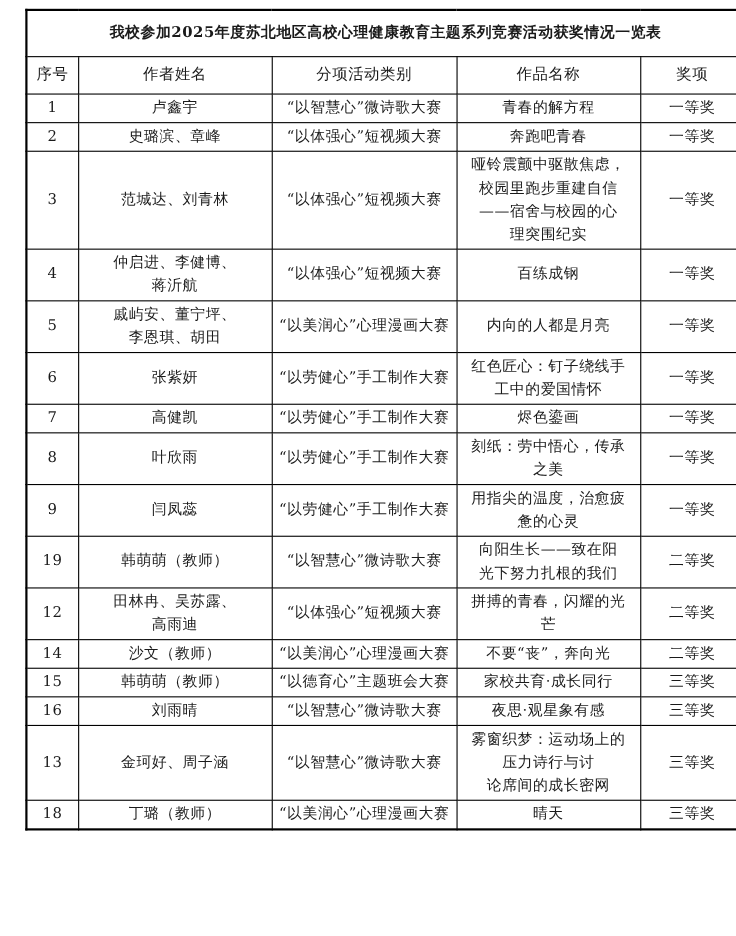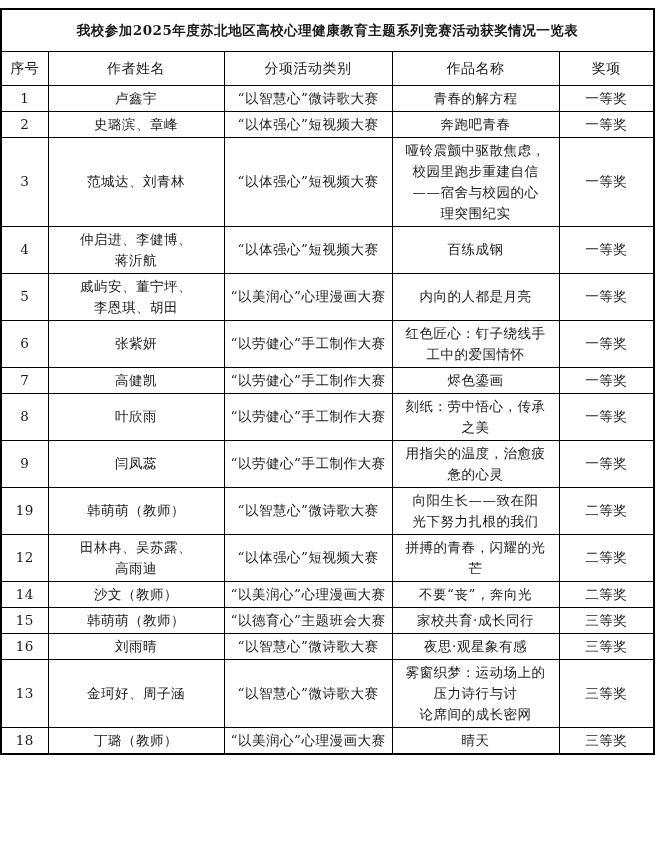--- a/index.html
+++ b/index.html
@@ -4,21 +4,21 @@
 <style>
   * { margin: 0; padding: 0; box-sizing: border-box; }
   html, body {
     width: 669px; height: 851px;
     background: #ffffff;
     font-family: "DejaVu Serif", "Liberation Serif", serif;
     color: #1a1a1a;
   }
   .page {
     width: 669px; height: 851px;
-    padding: 8px 8px 5px 0;
+    padding: 8px 8px 5px 23px;
     background: #fff;
   }
   table.awards {
     width: 653px;
     border-collapse: collapse;
     table-layout: fixed;
     border: 2px solid #000;
   }
   table.awards th, table.awards td {
     border: 1px solid #000;

